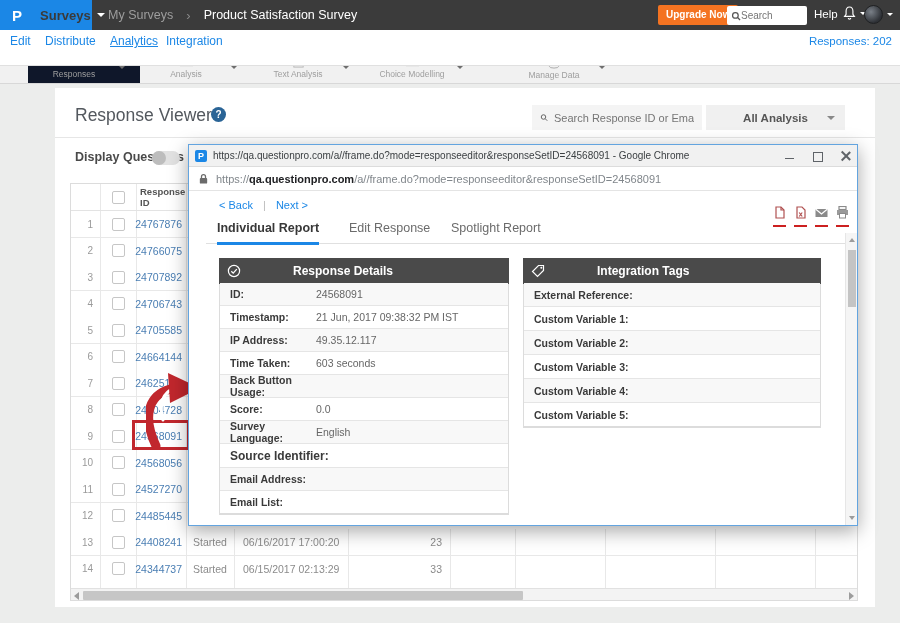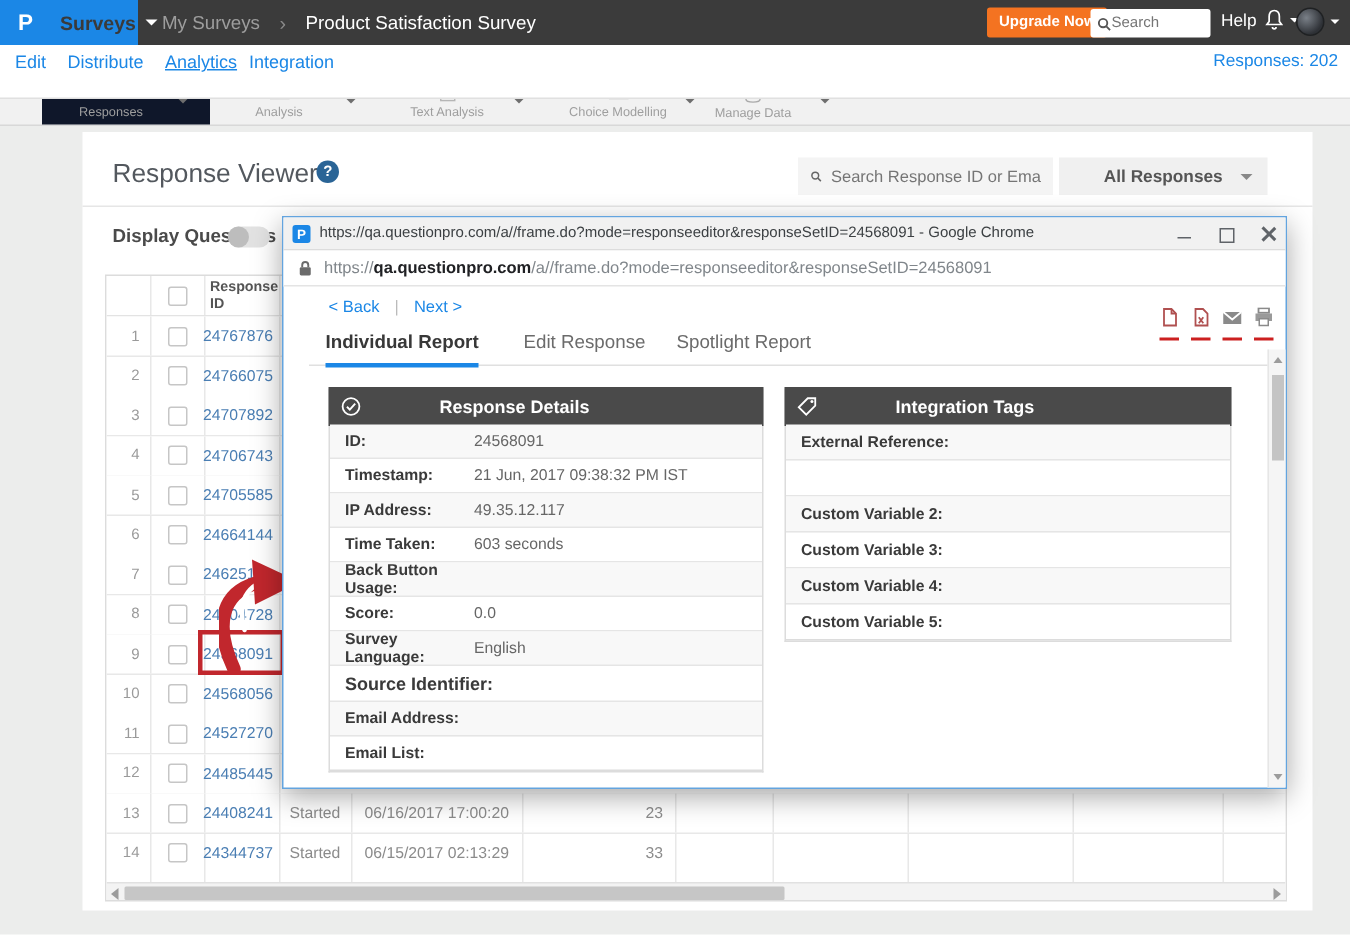--- a/index.html
+++ b/index.html
@@ -210,21 +210,21 @@
     <div class="tool-inner">
       <svg width="15" height="14" viewBox="0 0 16 15">
           <rect x="1.5" y="1.5" width="13" height="11" fill="none" stroke="#b5b5b5" stroke-width="1"></rect>
           <polyline points="3,11 6,8 9,9 13,5" fill="none" stroke="#aaa" stroke-width="1"></polyline>
           <line x1="6" y1="8" x2="6" y2="3" stroke="#b5b5b5" stroke-width="1"></line>
         </svg>
       <span class="tool-label">Choice Modelling</span>
     </div>
     <span class="tool-caret"></span>
   </div>
-  <div class="tool-item" style="left:456px;">
+  <div class="tool-item" style="left:508px;">
     <div class="tool-inner">
       <svg width="14" height="15" viewBox="0 0 14 16">
           <ellipse cx="7" cy="3" rx="5" ry="2" fill="none" stroke="#aaa" stroke-width="1"></ellipse>
           <path d="M2 3 V13 a5 2 0 0 0 10 0 V3" fill="none" stroke="#aaa" stroke-width="1"></path>
           <path d="M2 6.3 a5 2 0 0 0 10 0 M2 9.6 a5 2 0 0 0 10 0" fill="none" stroke="#aaa" stroke-width="1"></path>
         </svg>
       <span class="tool-label">Manage Data</span>
     </div>
     <span class="tool-caret"></span>
   </div>
@@ -234,21 +234,21 @@
   <div class="viewer-title">Response Viewer</div>
   <div class="q-circle">?</div>
   <div class="viewer-search">
     <svg width="11" height="11" viewBox="0 0 16 16" style="margin-right:6px;">
         <circle cx="7" cy="7" r="4.5" fill="none" stroke="#666" stroke-width="2"></circle>
         <line x1="10.5" y1="10.5" x2="14.5" y2="14.5" stroke="#666" stroke-width="2"></line>
       </svg>
     <input placeholder="Search Response ID or Email" style="">
   </div>
   <div class="filter-btn">
-    <span>All Responses</span>
+    <span>All Analysis</span>
     <span class="caret-f"></span>
   </div>
   <div class="card-divider"></div>
   <span class="dq-label">Display Questions</span>
   <div class="toggle">
       <span class="knob"></span>
     </div>
 </div>
 
 <div class="rtable">
@@ -534,20 +534,21 @@
           <path d="M7.5 1.5 h5 v5 l-6 6 -5 -5 z" fill="none" stroke="#fff" stroke-width="1.2"></path>
           <circle cx="10.3" cy="3.7" r="1" fill="#fff"></circle>
         </svg>
       <span>Integration Tags</span>
     </div>
     <div class="prow">
         <span class="plabel">External Reference:</span>
         <span class="pvalue"></span>
       </div>
     <div class="prow">
+        <span class="plabel">Custom Variable 1:</span>
         <span class="pvalue"></span>
       </div>
     <div class="prow">
         <span class="plabel">Custom Variable 2:</span>
         <span class="pvalue"></span>
       </div>
     <div class="prow">
         <span class="plabel">Custom Variable 3:</span>
         <span class="pvalue"></span>
       </div>

